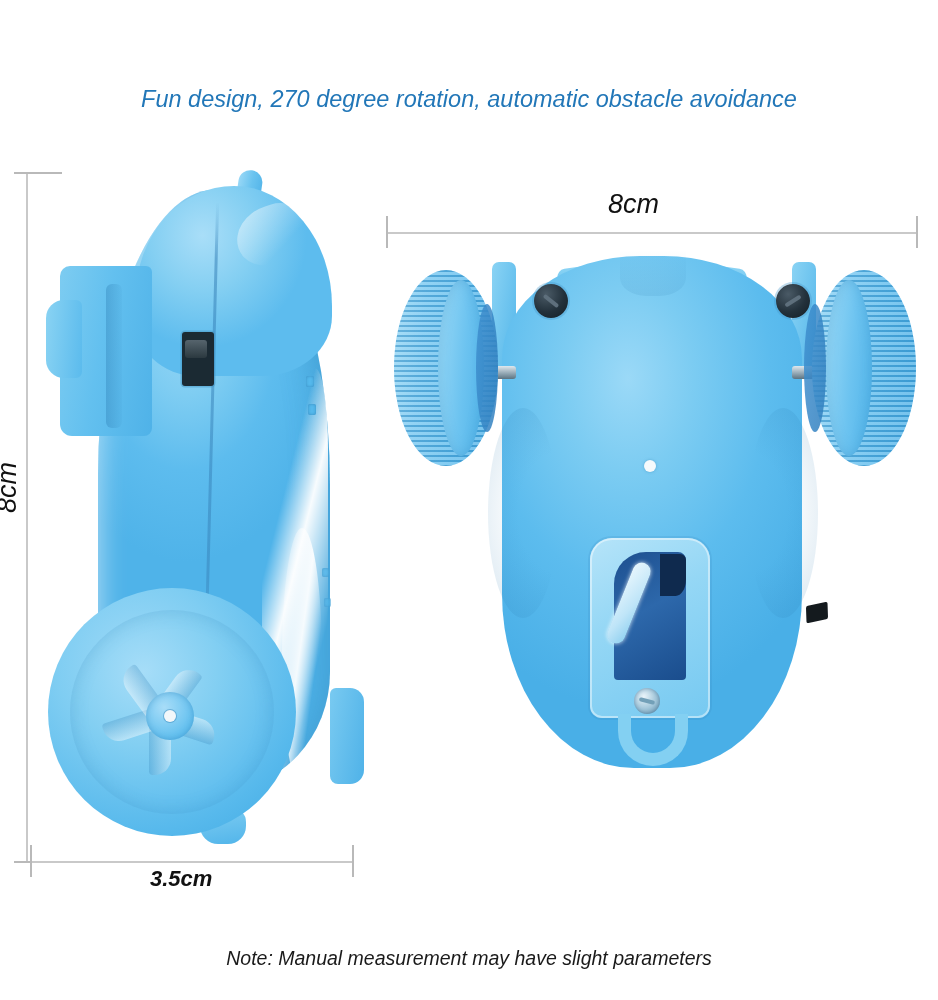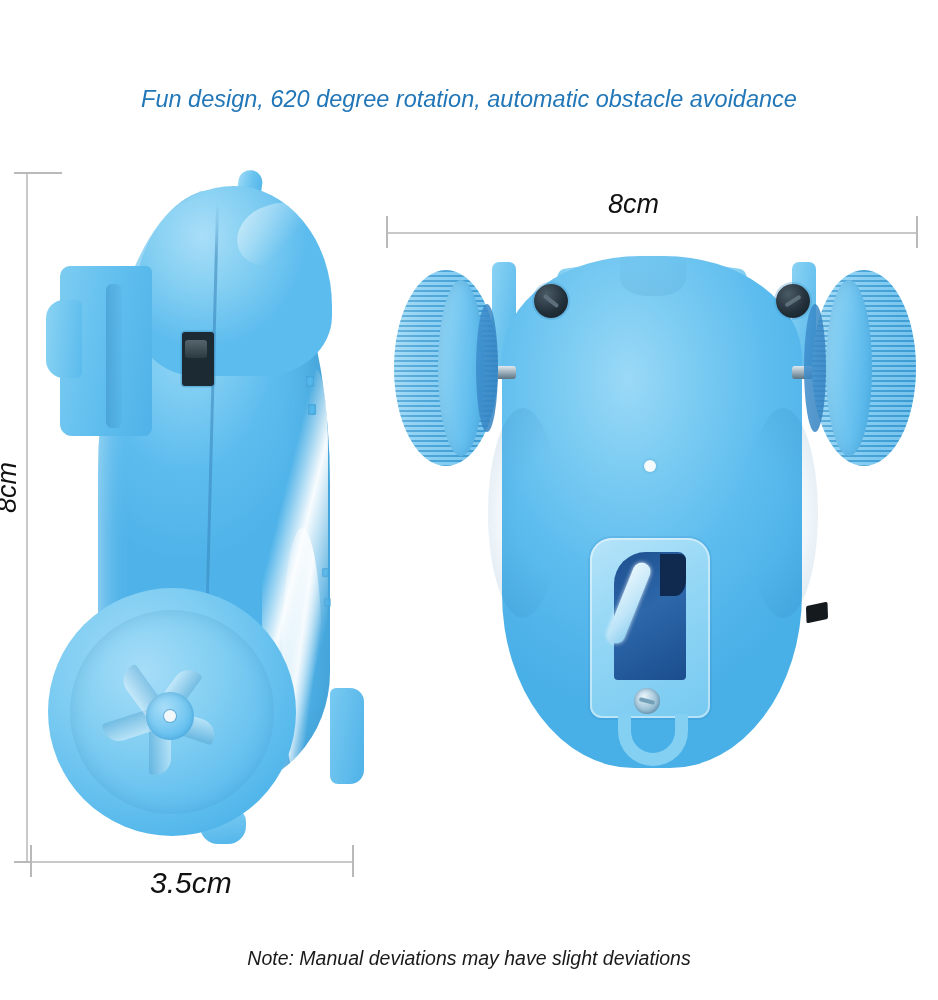--- a/index.html
+++ b/index.html
@@ -84,21 +84,22 @@
   #label-height-left {
     left: -18px;
     top: 472px;
     font-size: 27px;
     transform: rotate(-90deg);
     transform-origin: center center;
   }
   #label-width-left {
     left: 150px;
     top: 866px;
-    font-size: 30px;
+    font-size: 22px;
+    font-weight: bold;
   }
   #note {
     position: absolute;
     left: 0;
     top: 947px;
     width: 938px;
     text-align: center;
     font-size: 19.5px;
     font-style: italic;
     color: #1a1a1a;
@@ -544,21 +545,21 @@
     border-radius: 2px;
     transform: rotate(-12deg) skewX(-10deg);
   }
 </style>
 </head>
 <body>
 
 <div id="page">
 
   <div id="header">
-    <div id="subtitle">Fun design, 620 degree rotation, automatic obstacle avoidance</div>
+    <div id="subtitle">Fun design, 270 degree rotation, automatic obstacle avoidance</div>
   </div>
 
   <div class="dimline dim-v" style="left:26px; top:172px; height:690px;"></div>
   <div class="tick tick-h" style="left:14px; top:172px; width:48px;"></div>
   <div class="tick tick-h" style="left:14px; top:861px; width:48px;"></div>
   <div class="dimlabel" id="label-height-left">8cm</div>
 
   <div class="dimline dim-h" style="left:30px; top:861px; width:324px;"></div>
   <div class="tick tick-v" style="left:30px; top:845px; height:32px;"></div>
   <div class="tick tick-v" style="left:352px; top:845px; height:32px;"></div>
@@ -634,15 +635,15 @@
     <div class="shape" id="bt-door"></div>
     <div class="shape" id="bt-door-well"></div>
     <div class="shape" id="bt-door-well-dark"></div>
     <div class="shape" id="bt-door-lever"></div>
     <div class="shape" id="bt-door-screw"></div>
     <div class="shape" id="bt-door-screw-slot"></div>
     <div class="shape" id="bt-loop"></div>
     <div class="shape" id="bt-tab-black"></div>
   </div>
 
-  <div id="note">Note: Manual deviations may have slight deviations</div>
+  <div id="note">Note: Manual measurement may have slight parameters</div>
 
 </div>
 
 </body></html>

